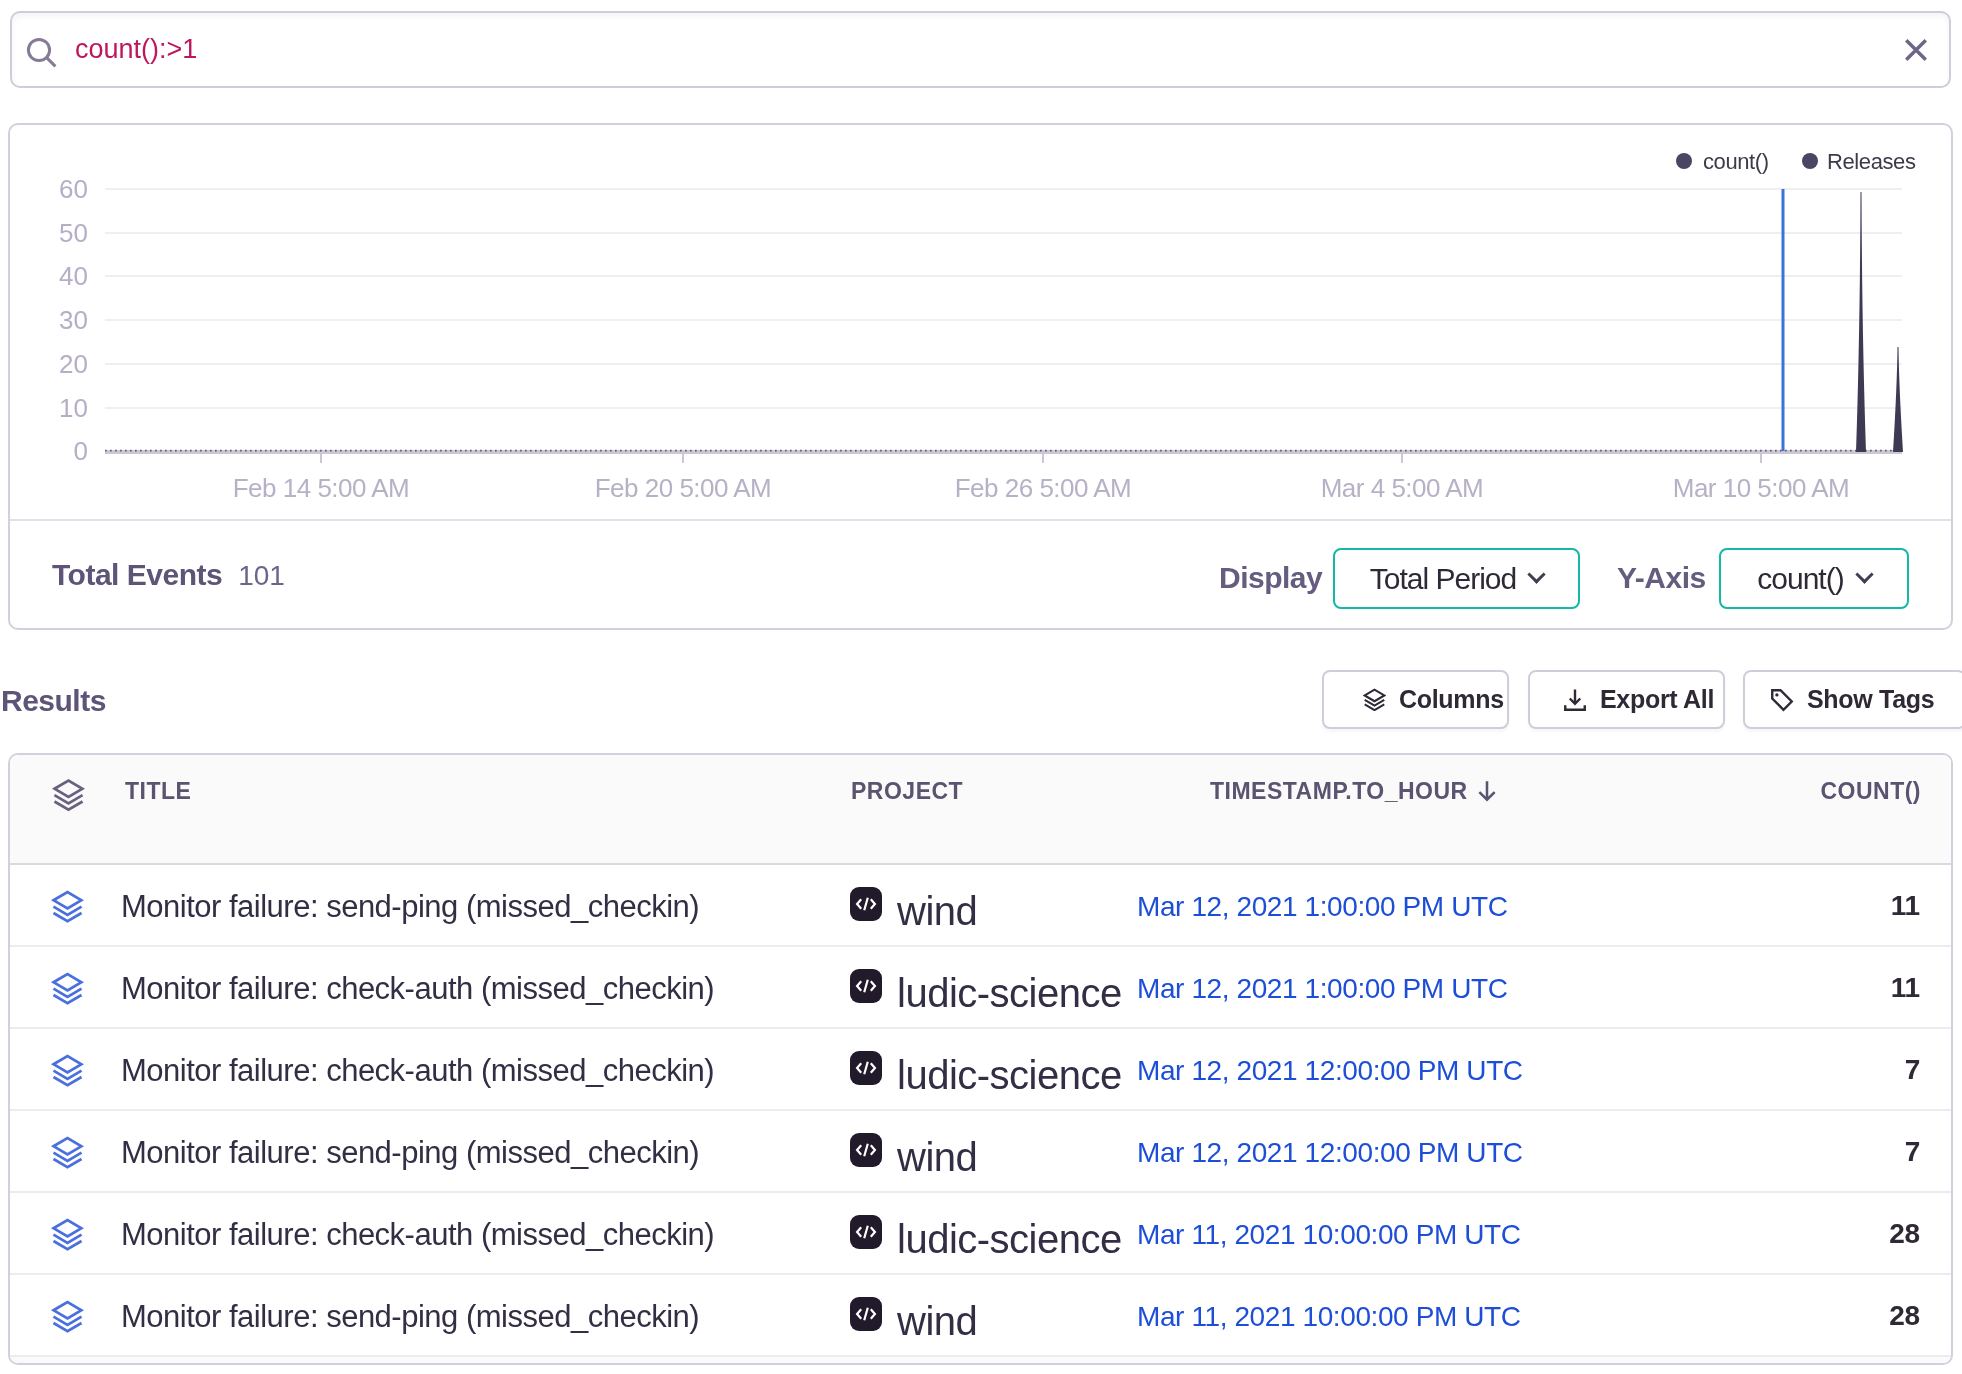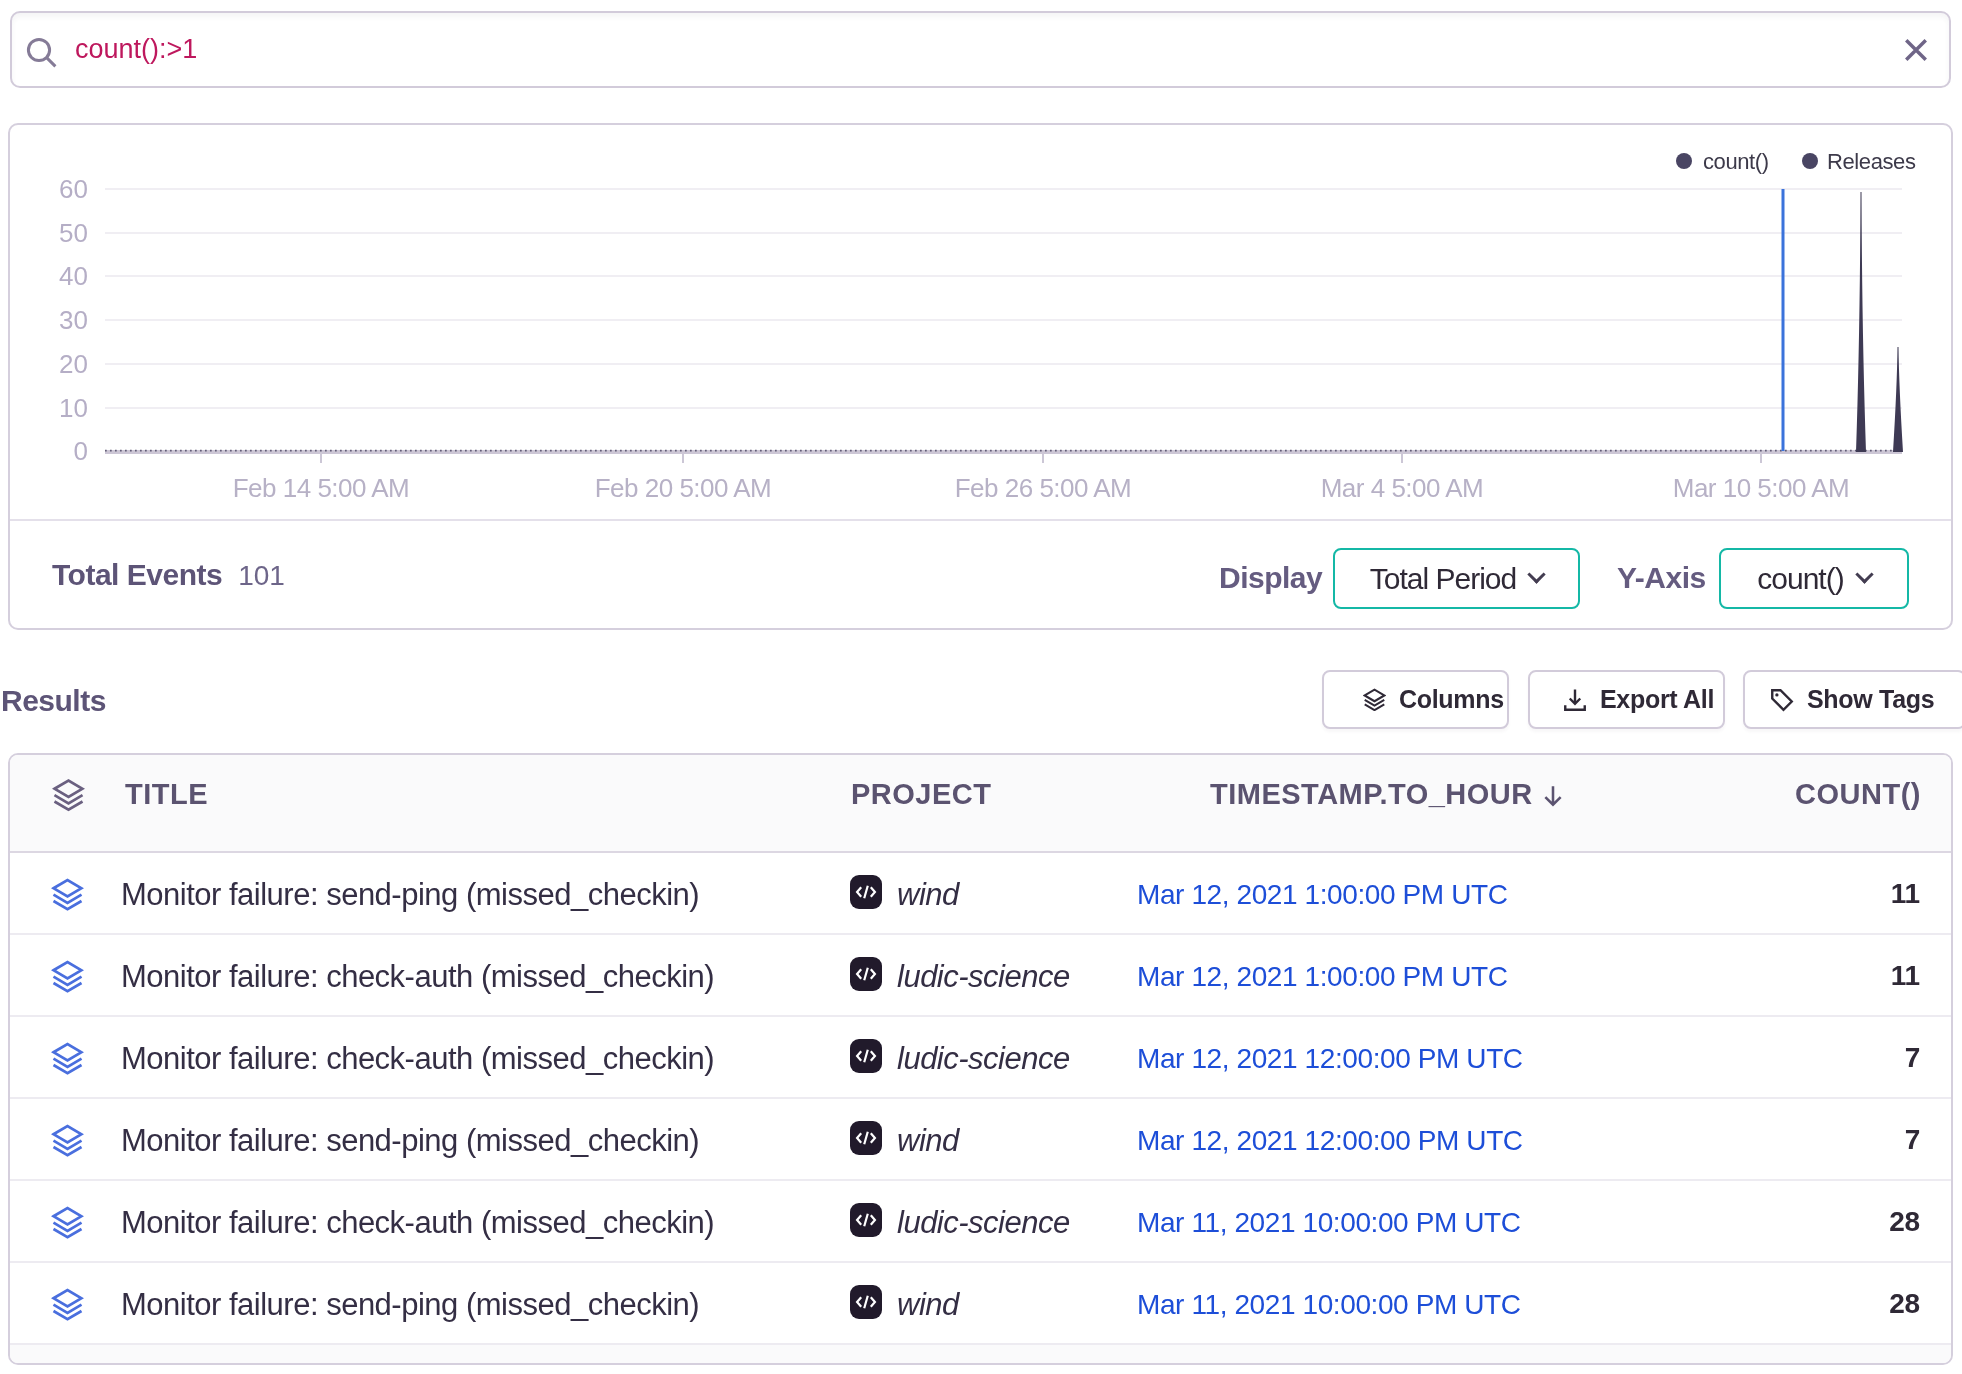--- a/index.html
+++ b/index.html
@@ -45,33 +45,33 @@
     display:flex; align-items:center; white-space:nowrap; box-shadow:0 3px 3px rgba(64,50,86,0.04);
   }
   .btn svg { margin-right:13px; }
 
   
   .table {
     position:absolute; left:8px; top:753px; width:1945px; height:612px;
     border:2px solid #d5cfdd; border-radius:10px; background:#fff; overflow:hidden;
   }
   .thead {
-    position:relative; height:98px; background:#fafafb; border-bottom:2px solid #dcd7e2;
-    font-size:29px; font-weight:bold; color:#5b5370; letter-spacing:0.5px;
+    position:relative; height:110px; background:#fafafb; border-bottom:2px solid #dcd7e2;
+    font-size:23px; font-weight:bold; color:#5b5370; letter-spacing:0.5px;
   }
   .thead .hicon { position:absolute; left:42px; top:22px; }
   .th { position:absolute; top:23px; }
   .trow { position:relative; height:82px; border-bottom:2px solid #edebf1; font-size:28px; letter-spacing:-0.2px; }
   .trow .ricon { position:absolute; left:41px; top:24px; }
   .rtitle { position:absolute; left:111px; top:24px; color:#342e44; font-size:31px; letter-spacing:-0.5px; }
   .badge {
     position:absolute; left:840px; top:22px; width:32px; height:34px; background:#211a2b; border-radius:9px;
     display:flex; align-items:center; justify-content:center;
   }
-  .pname { position:absolute; left:887px; top:24px; color:#342e44; font-size:31px; letter-spacing:-0.5px;font-style:italic; }
+  .pname { position:absolute; left:887px; top:24px; color:#342e44; font-size:40px; letter-spacing:-0.5px; }
   .tstamp { position:absolute; left:1127px; top:26px; color:#1d4ed8; letter-spacing:-0.4px; }
   .cnt { position:absolute; right:31px; top:25px; color:#2f2936; font-weight:bold; }
   .tfoot { position:relative; height:30px; background:#fafafb; }
 </style>
 </head>
 <body>
 
 <div class="search">
   <svg class="mag" width="34" height="34" viewBox="0 0 17 17">
       <circle cx="7.5" cy="7.5" r="5.3" fill="none" stroke="#857b97" stroke-width="1.5"></circle>

